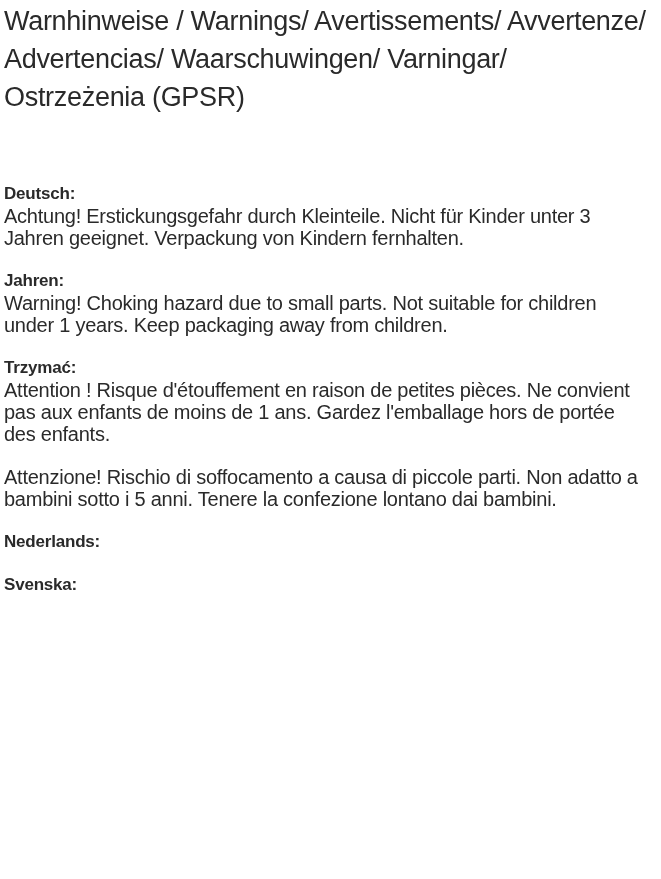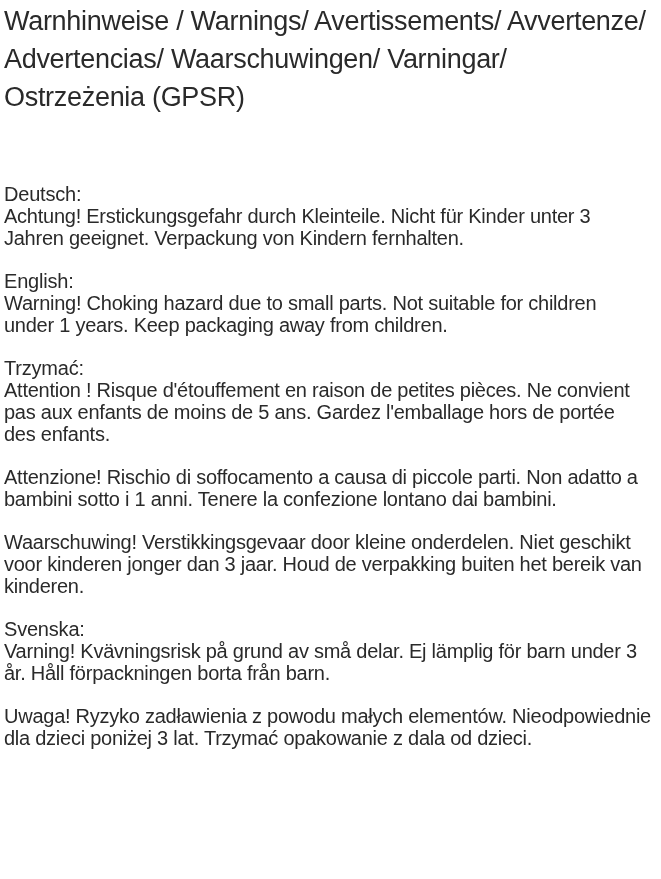--- a/index.html
+++ b/index.html
@@ -26,24 +26,24 @@
     line-height: 38px;
     font-weight: 400;
     letter-spacing: -0.3px;
     margin: 0 0 67px 0;
     color: #2a2a2a;
   }
   .warning-section {
     margin: 0 0 21px 0;
   }
   .lang-label {
-    font-size: 20px;
+    font-size: 17px;
     line-height: 22px;
     letter-spacing: -0.2px;
-    font-weight: 400;
+    font-weight: 700;
   }
   .warning-text {
     font-size: 20px;
     line-height: 22px;
     letter-spacing: -0.25px;
     font-weight: 400;
   }
 </style>
 </head>
 <body>
@@ -51,42 +51,40 @@
 <div class="page">
 
   <h1 class="doc-title">Warnhinweise / Warnings/ Avertissements/ Avvertenze/ Advertencias/ Waarschuwingen/ Varningar/ Ostrzeżenia (GPSR)</h1>
 
   <div class="warning-section">
     <div class="lang-label">Deutsch:</div>
     <div class="warning-text">Achtung! Erstickungsgefahr durch Kleinteile. Nicht für Kinder unter 3 Jahren geeignet. Verpackung von Kindern fernhalten.</div>
   </div>
 
   <div class="warning-section">
-    <div class="lang-label">English:</div>
+    <div class="lang-label">Jahren:</div>
     <div class="warning-text">Warning! Choking hazard due to small parts. Not suitable for children under 1 years. Keep packaging away from children.</div>
   </div>
 
   <div class="warning-section">
     <div class="lang-label">Trzymać:</div>
-    <div class="warning-text">Attention ! Risque d'étouffement en raison de petites pièces. Ne convient pas aux enfants de moins de 5 ans. Gardez l'emballage hors de portée des enfants.</div>
+    <div class="warning-text">Attention ! Risque d'étouffement en raison de petites pièces. Ne convient pas aux enfants de moins de 1 ans. Gardez l'emballage hors de portée des enfants.</div>
   </div>
 
   <div class="warning-section">
-    <div class="warning-text">Attenzione! Rischio di soffocamento a causa di piccole parti. Non adatto a bambini sotto i 1 anni. Tenere la confezione lontano dai bambini.</div>
+    <div class="warning-text">Attenzione! Rischio di soffocamento a causa di piccole parti. Non adatto a bambini sotto i 5 anni. Tenere la confezione lontano dai bambini.</div>
   </div>
 
   <div class="warning-section">
   </div>
 
   <div class="warning-section">
-    <div class="warning-text">Waarschuwing! Verstikkingsgevaar door kleine onderdelen. Niet geschikt voor kinderen jonger dan 3 jaar. Houd de verpakking buiten het bereik van kinderen.</div>
+    <div class="lang-label">Nederlands:</div>
   </div>
 
   <div class="warning-section">
     <div class="lang-label">Svenska:</div>
-    <div class="warning-text">Varning! Kvävningsrisk på grund av små delar. Ej lämplig för barn under 3 år. Håll förpackningen borta från barn.</div>
   </div>
 
   <div class="warning-section">
-    <div class="warning-text">Uwaga! Ryzyko zadławienia z powodu małych elementów. Nieodpowiednie dla dzieci poniżej 3 lat. Trzymać opakowanie z dala od dzieci.</div>
   </div>
 
 </div>
 
 </body></html>

